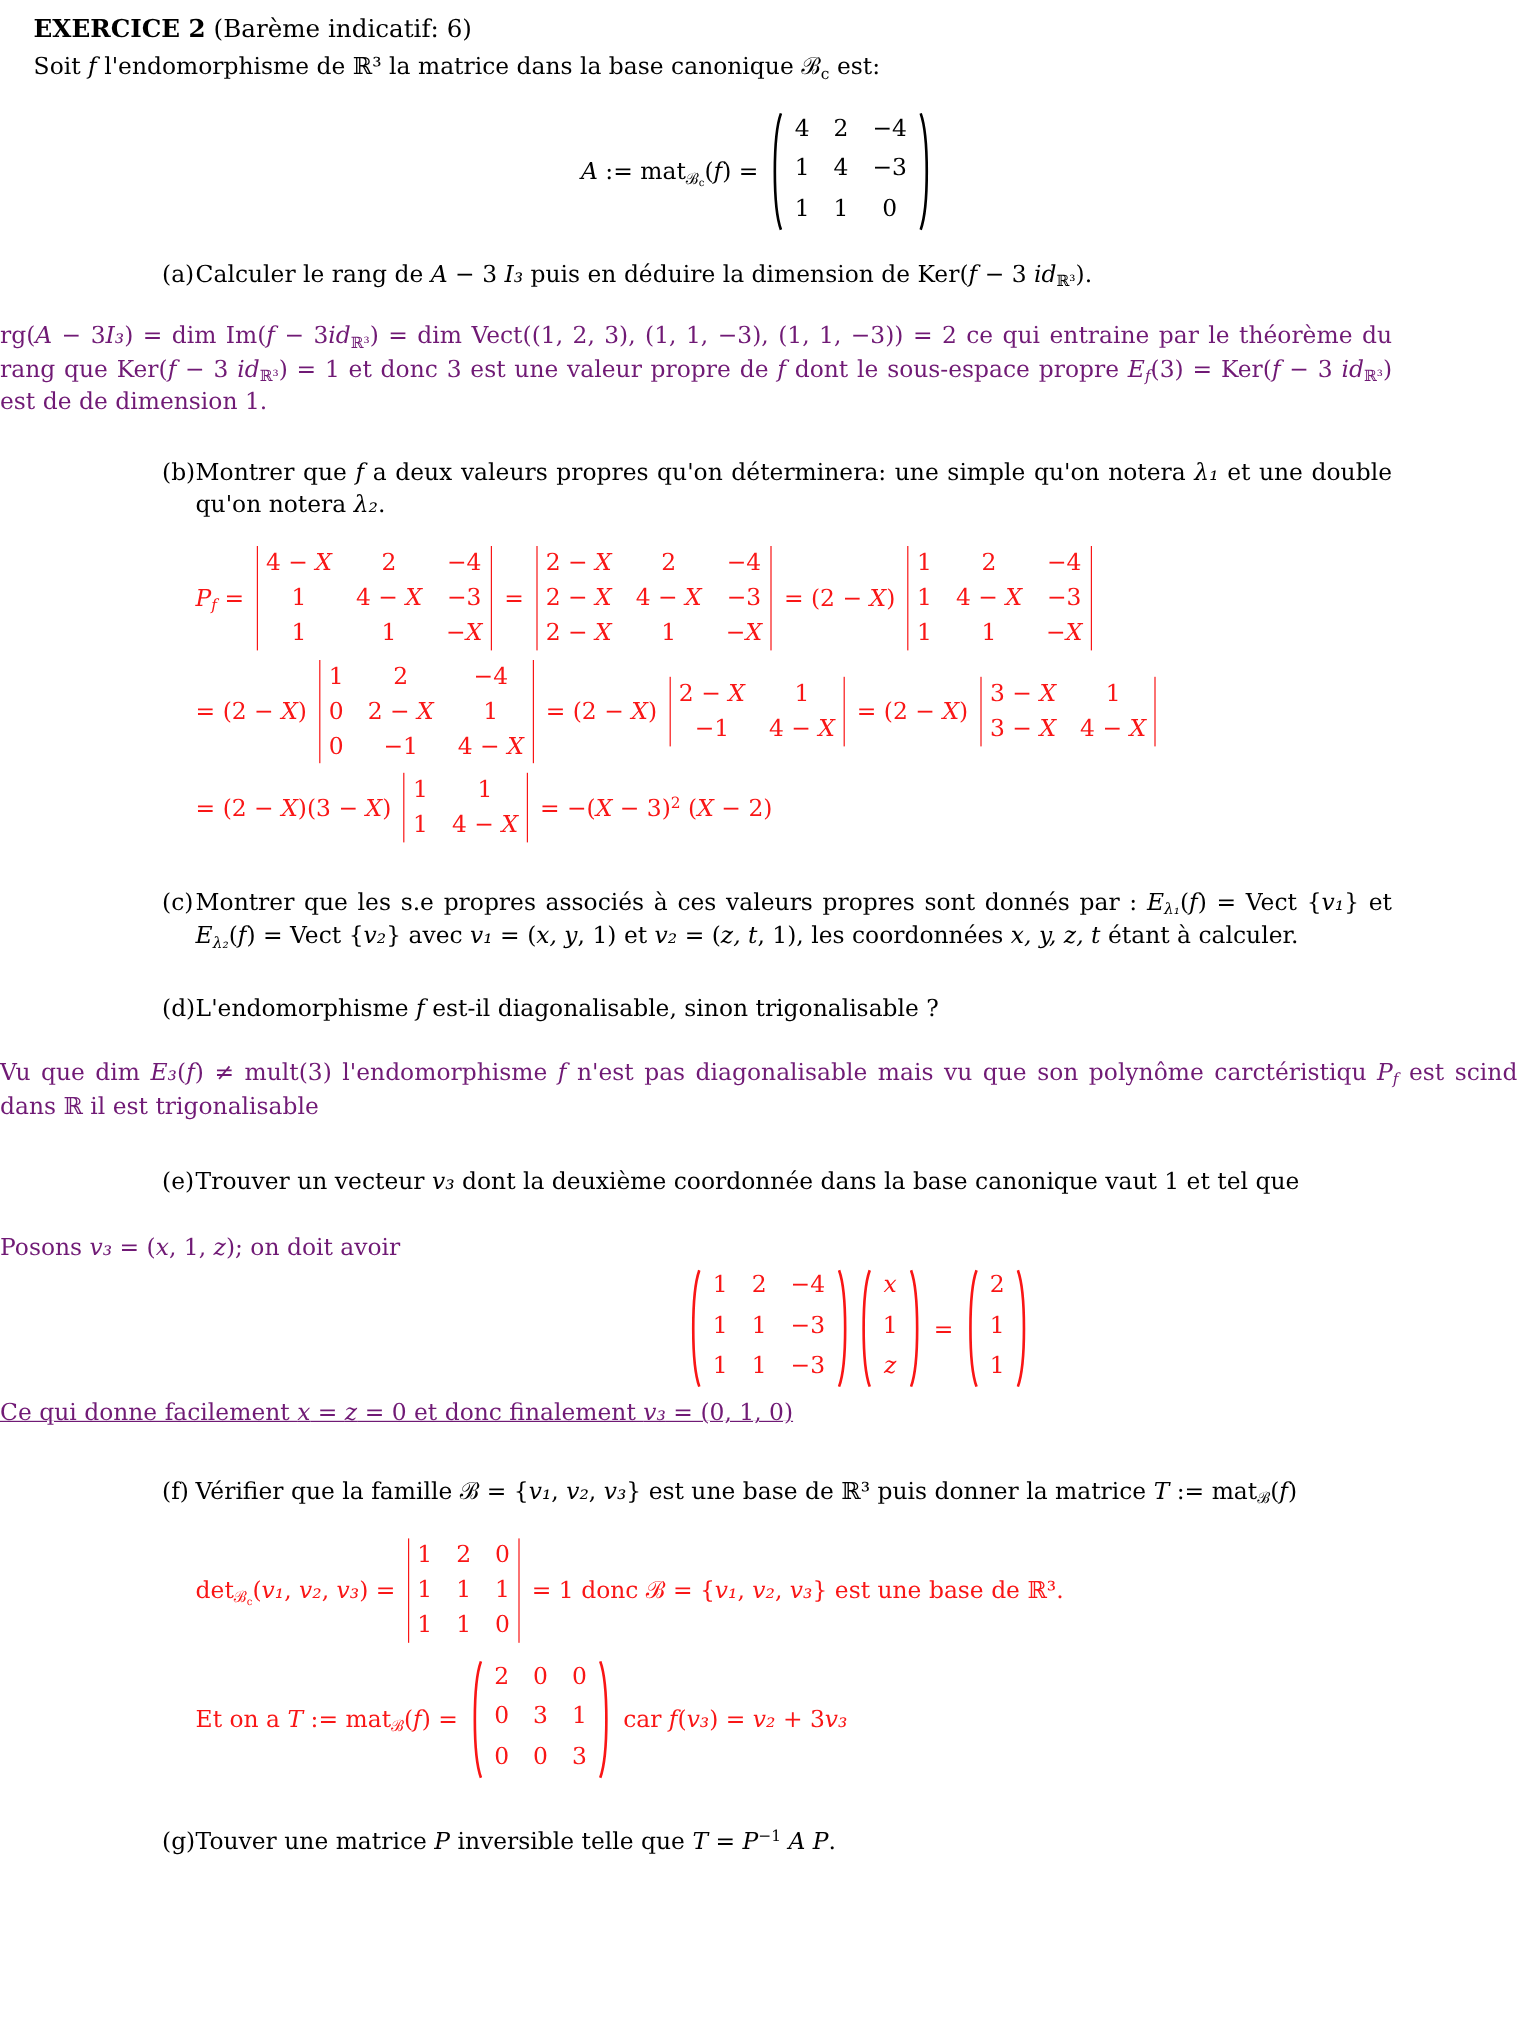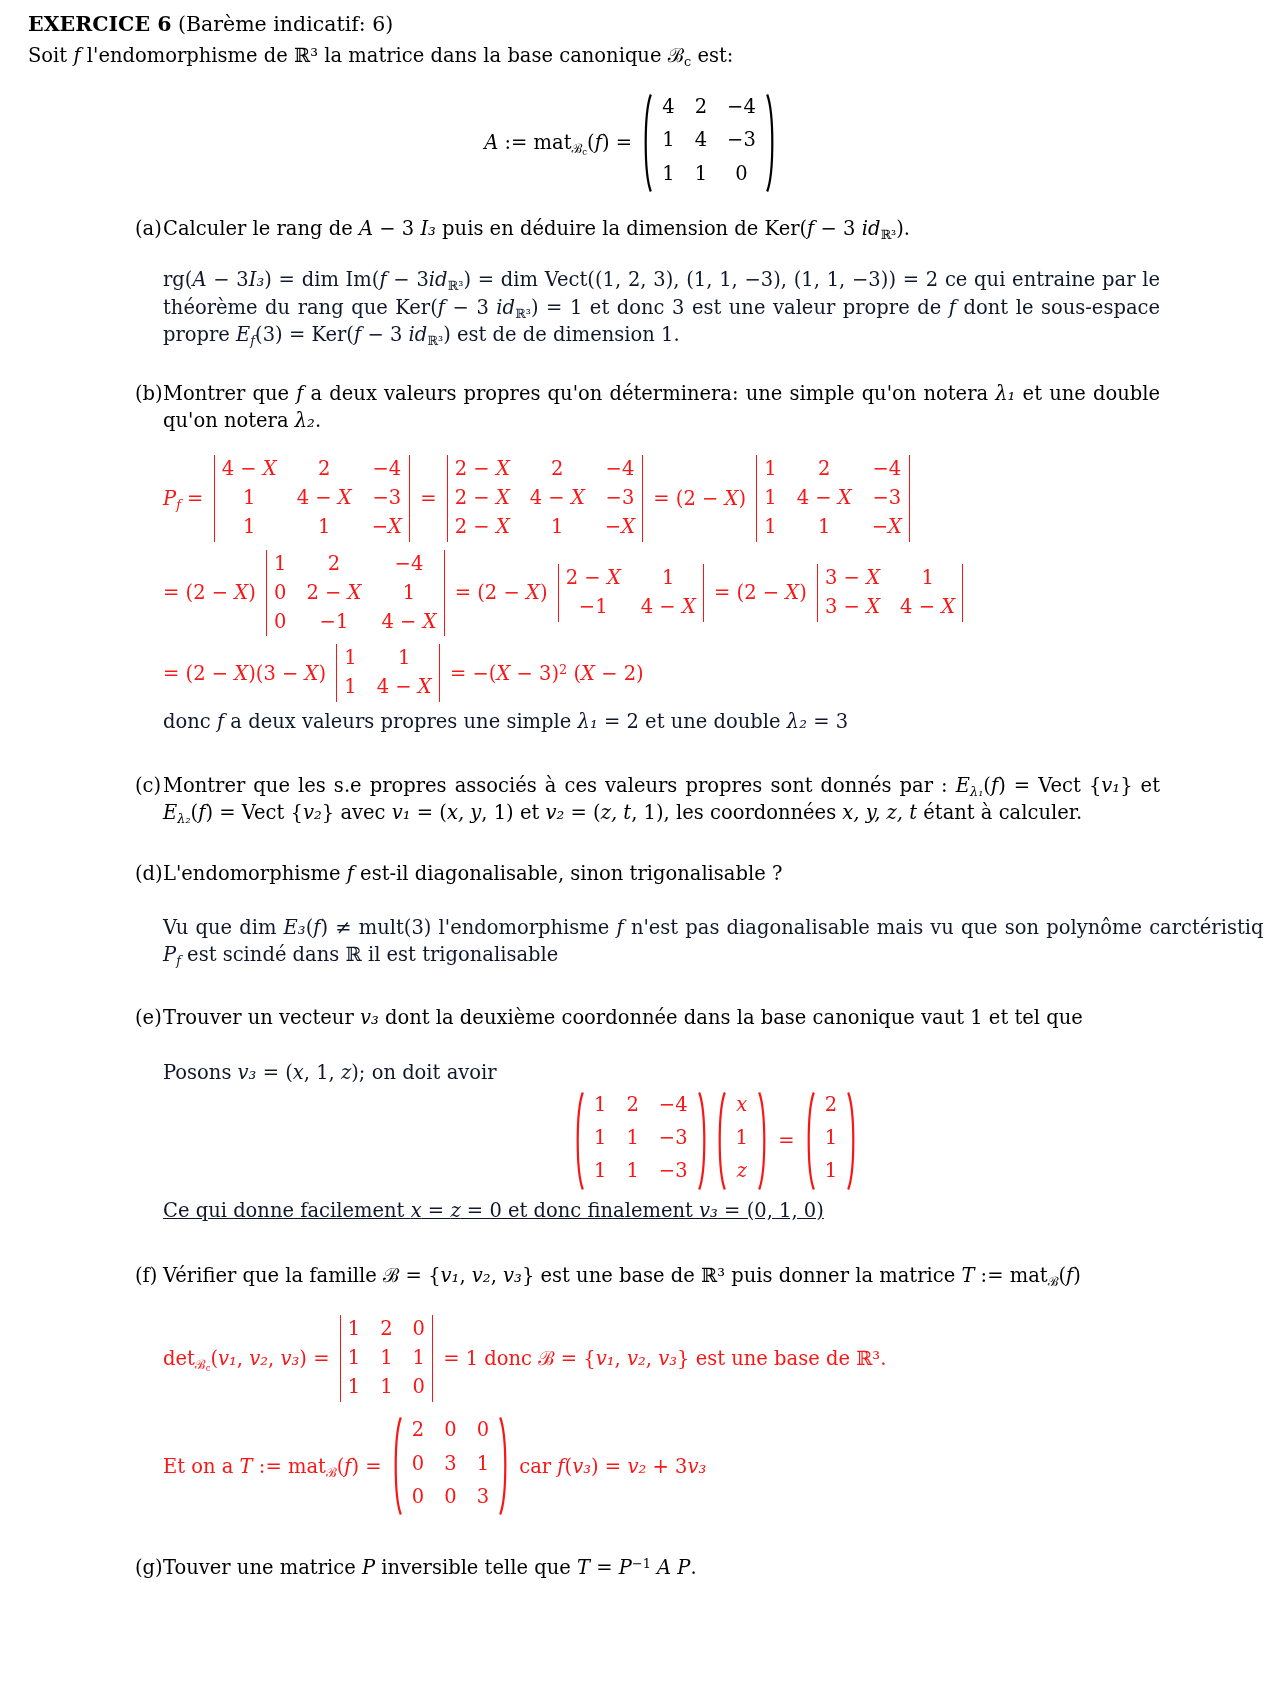--- a/index.html
+++ b/index.html
@@ -14,21 +14,21 @@
   sup { font-size:66%; vertical-align:0.5em; line-height:0; }
   b { font-weight:bold; }
 
   .title { margin:10px 28px 0 28px; font-size:20.5px; }
   .intro { margin:3px 28px 0 28px; }
 
   .item { display:flex; margin:0 104px 0 135px; }
   .ilabel { flex:none; width:28px; }
   .itext { flex:1; text-align:justify; }
 
-  .answer { margin-left:163px; margin-right:104px; text-align:justify; color:#0f172a; }
+  .answer { margin-right:104px; text-align:justify; color:#701a75; }
   .answer.edgecut { margin-right:-12px; }
 
   .eqline { display:flex; align-items:center; flex-wrap:nowrap; }
   .eqline.center { justify-content:center; }
   .eqline.indent { margin-left:163px; }
   .red { color:#f91616; }
   .eqtxt { white-space:pre;text-align:center; }
 
   .mx { display:inline-flex; align-items:stretch; margin:0 4px; }
   .mtbl { display:inline-table; }
@@ -60,21 +60,21 @@
   #item-f      { margin-top:38px; }
   #eq-f1       { margin-top:26px; }
   #eq-f2       { margin-top:14px; }
   #item-g      { margin-top:38px; }
 </style>
 </head>
 <body>
 
 <div class="doc">
 
-  <div class="title"><b>EXERCICE 6</b> (Barème indicatif: 6)</div>
+  <div class="title"><b>EXERCICE 2</b> (Barème indicatif: 6)</div>
   <div class="intro">Soit <span class="mi">f</span> l'endomorphisme de ℝ³ la matrice dans la base canonique ℬ<sub>c</sub> est:</div>
 
   <div id="eq-A" class="eqline center">
       <span class="eqtxt"><span class="mi">A</span> := mat<sub>ℬ<sub>c</sub></sub>(<span class="mi">f</span>) = </span>
       <span class="mx pm">
         <svg viewBox="0 0 10 100" preserveAspectRatio="none" class="paren">
           <path d="M8.8 1.5 C2 20 2 80 8.8 98.5" fill="none" stroke="currentColor" stroke-width="2.2" vector-effect="non-scaling-stroke"></path>
         </svg>
         <span class="mtbl">
           <span class="mrow">
@@ -228,21 +228,20 @@
             <span class="mcell">1</span>
           </span>
           <span class="mrow">
             <span class="mcell">1</span>
             <span class="mcell">4 − <span class="mi">X</span></span>
           </span>
         </span>
       </span>
       <span class="eqtxt"> = −(<span class="mi">X</span> − 3)<sup>2</sup> (<span class="mi">X</span> − 2)</span>
     </div>
-  <div id="ans-b" class="answer">donc <span class="mi">f</span> a deux valeurs propres une simple <span class="mi">λ₁</span> = 2 et une double <span class="mi">λ₂</span> = 3</div>
 
   <div id="item-c" class="item">
     <span class="ilabel">(c)</span>
     <div class="itext">Montrer que les s.e propres associés à ces valeurs propres sont donnés par : <span class="mi">E</span><sub><span class="mi">λ₁</span></sub>(<span class="mi">f</span>) = Vect {<span class="mi">v₁</span>} et <span class="mi">E</span><sub><span class="mi">λ₂</span></sub>(<span class="mi">f</span>) = Vect {<span class="mi">v₂</span>} avec <span class="mi">v₁</span> = (<span class="mi">x, y</span>, 1) et <span class="mi">v₂</span> = (<span class="mi">z, t</span>, 1), les coordonnées <span class="mi">x, y, z, t</span> étant à calculer.</div>
   </div>
 
   <div id="item-d" class="item">
     <span class="ilabel">(d)</span>
     <div class="itext">L'endomorphisme <span class="mi">f</span> est-il diagonalisable, sinon trigonalisable ?</div>
   </div>

